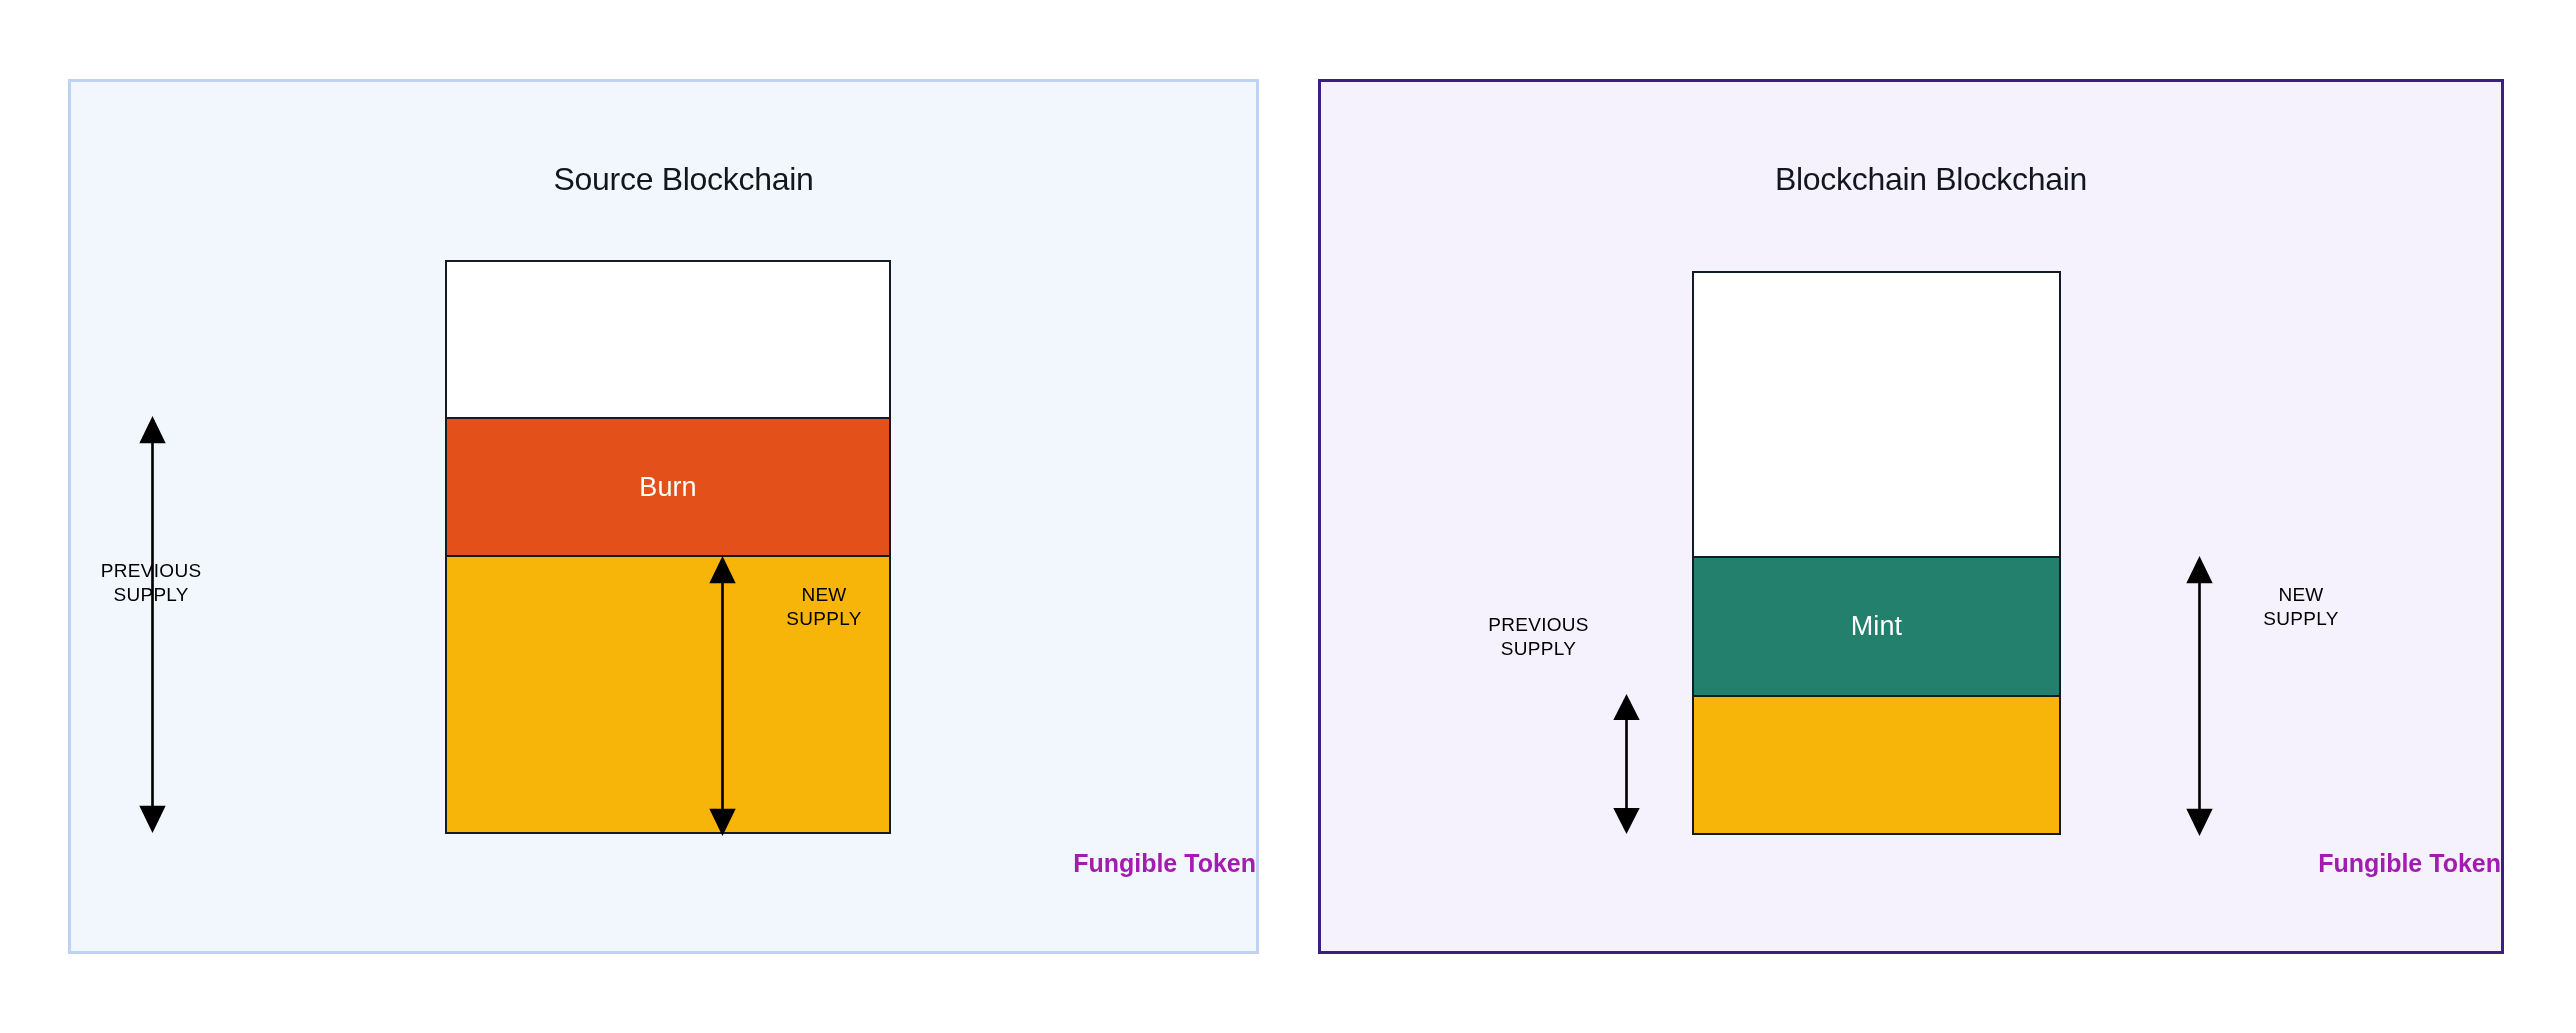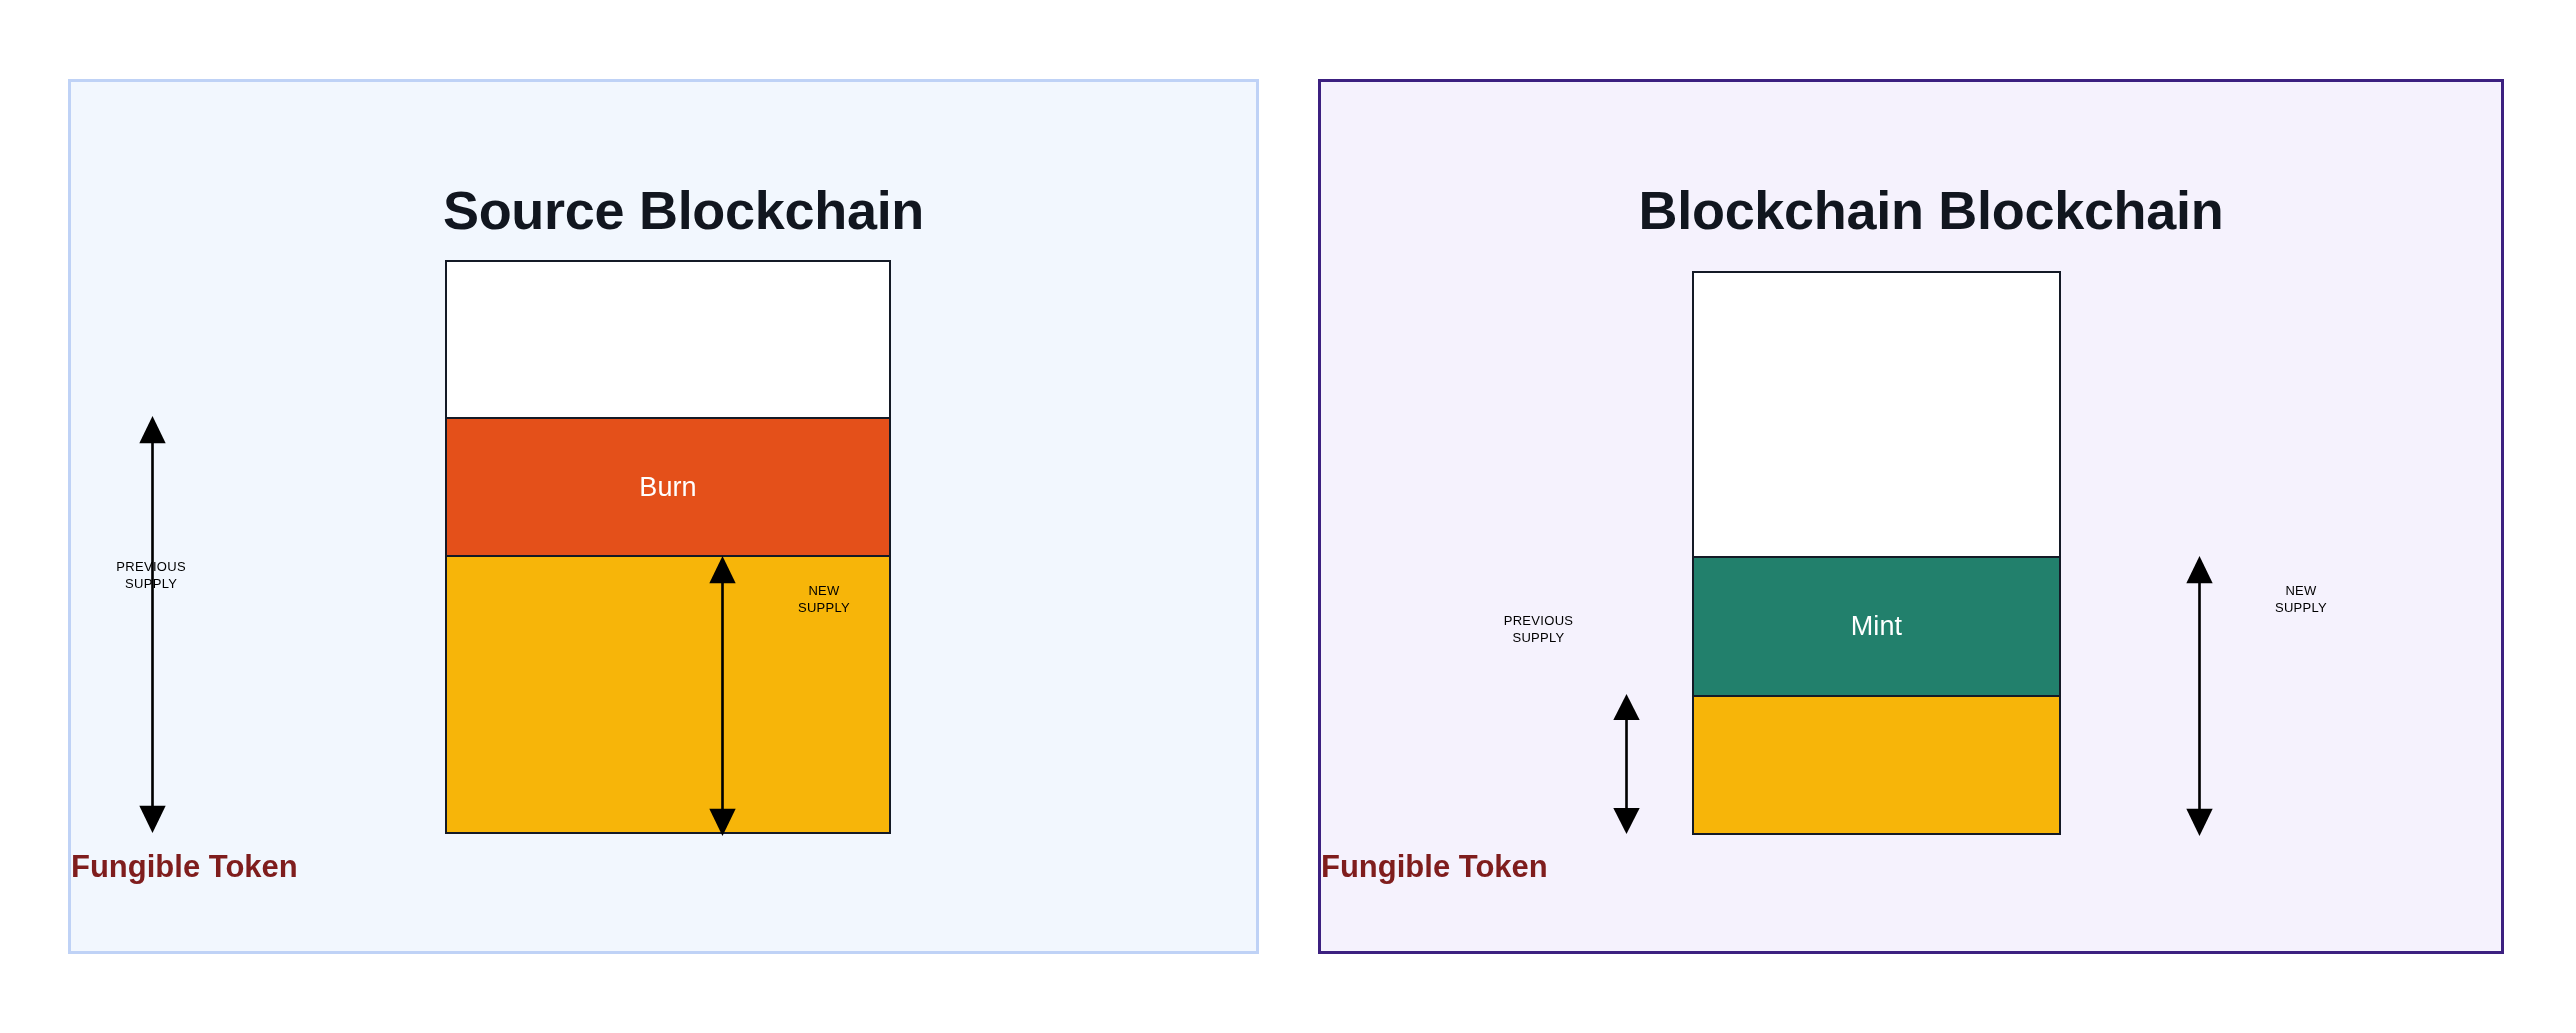--- a/index.html
+++ b/index.html
@@ -42,39 +42,39 @@
     background: #F5F2FD;
     border: 3.9px solid #3C2080;
   }
 
   
   .panel-title {
     position: absolute;
     left: 0;
     right: 0;
     text-align: center;
-    font-size: 54px;
-    font-weight: 700;
+    font-size: 32px;
+    font-weight: 400;
     color: #11161F;
     letter-spacing: -0.3px;
     white-space: nowrap;
     margin-left: 40px;
   }
   .panel.source .panel-title { top: 52px; }
   .panel.destination .panel-title { top: 52px; }
 
   
   .panel-caption {
     position: absolute;
     left: 0;
     right: 0;
-    text-align: left;
-    font-size: 31px;
+    text-align: right;
+    font-size: 25px;
     font-weight: 700;
-    color: #7f1d1d;
+    color: #a21caf;
     white-space: nowrap;
   }
   .panel.source .panel-caption { top: 767px; }
   .panel.destination .panel-caption { top: 767px; }
 
   
   .supply-bar {
     position: absolute;
     box-sizing: border-box;
     border: 2.6px solid #141A26;
@@ -134,21 +134,21 @@
 
   
   .measure {
     position: absolute;
     width: 29px;
   }
   .measure svg { display: block; width: 29px; height: 100%; }
 
   .measure-label {
     position: absolute;
-    font-size: 13px;
+    font-size: 19px;
     line-height: 1.28;
     color: #000000;
     text-align: center;
     letter-spacing: 0.3px;
     white-space: pre-line;
   }
 
   
   .m-src-prev      { left: 67px;  top: 334px;  height: 417px; }
   .lbl-src-prev    { left: -14.4px;  top: 477px;  width: 189px; }

